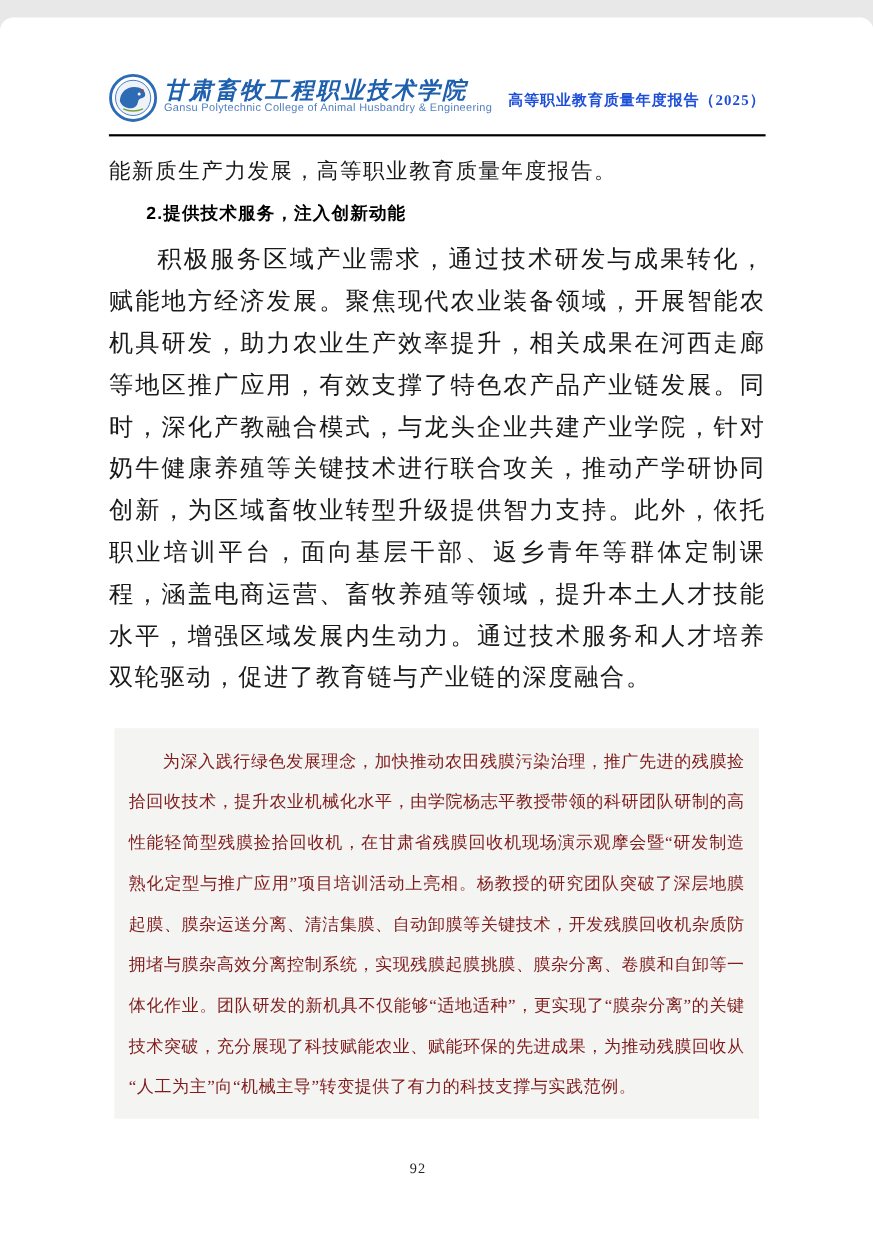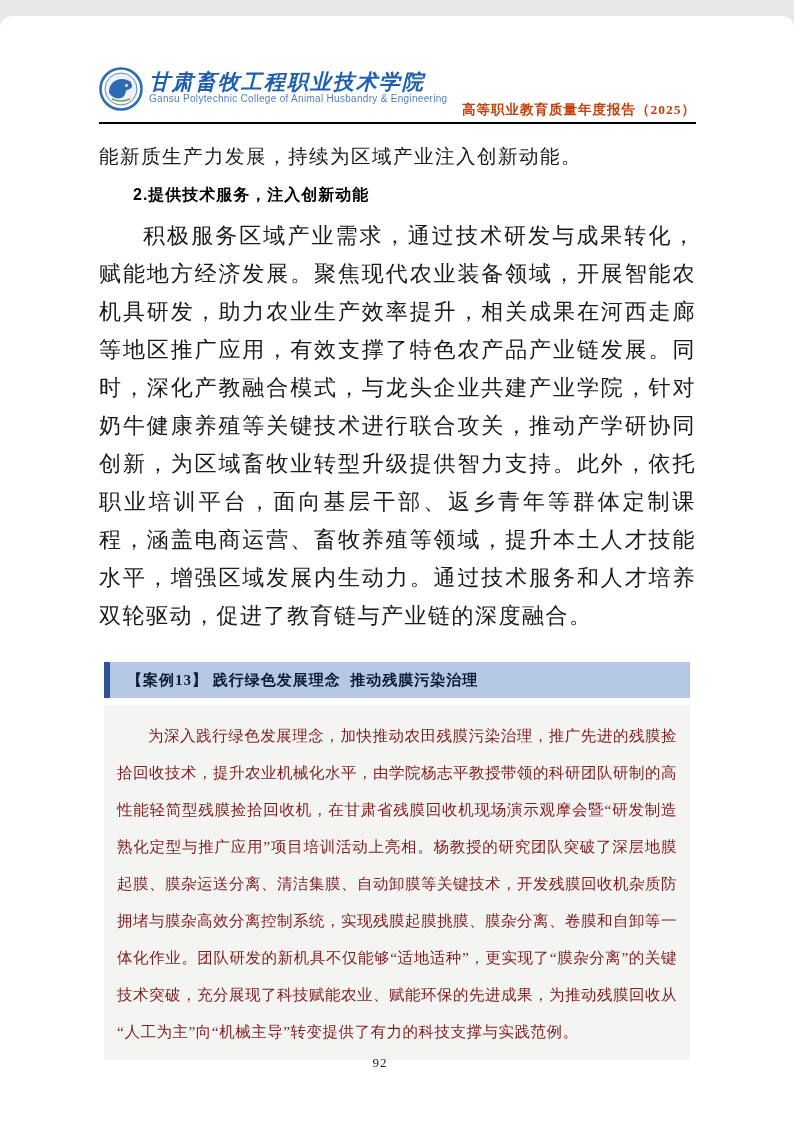--- a/index.html
+++ b/index.html
@@ -20,22 +20,22 @@
   .logo-cn {
     font-size:21px; line-height:24px; font-weight:bold; font-style:italic;
     color:#1e5fae; letter-spacing:2px; white-space:nowrap;
     font-family:"Liberation Serif","DejaVu Serif",serif;
   }
   .logo-en {
     font-size:10px; line-height:10px; color:#527fbe; letter-spacing:0.3px;
     font-family:"Liberation Sans","DejaVu Sans",sans-serif; white-space:nowrap;
   }
   .report-title {
-    position:absolute; right:0; bottom:3px; font-size:13.5px; font-weight:bold;
-    color:#c2410c; letter-spacing:1px; white-space:nowrap;
+    position:absolute; right:0; bottom:22px; font-size:13.5px; font-weight:bold;
+    color:#1d4ed8; letter-spacing:1px; white-space:nowrap;
   }
 
   
   .main-content { position:absolute; left:99px; top:122px; width:597px; }
   .intro-line {
     margin:0; font-size:19.5px; line-height:38px; letter-spacing:1.5px;
     text-align:justify;
   }
   .section-heading {
     margin:0; font-size:16px; line-height:38px; font-weight:bold;
@@ -91,28 +91,25 @@
       </svg>
       <div class="logo-text">
         <div class="logo-cn">甘肃畜牧工程职业技术学院</div>
         <div class="logo-en">Gansu Polytechnic College of Animal Husbandry &amp; Engineering</div>
       </div>
     </div>
     <div class="report-title">高等职业教育质量年度报告（2025）</div>
   </header>
 
   <main class="main-content">
-    <p class="intro-line">能新质生产力发展，持续为区域产业注入创新动能。</p>
+    <p class="intro-line">能新质生产力发展，高等职业教育质量年度报告。</p>
     <h3 class="section-heading">2.提供技术服务，注入创新动能</h3>
     <p class="body-paragraph">积极服务区域产业需求，通过技术研发与成果转化，赋能地方经济发展。聚焦现代农业装备领域，开展智能农机具研发，助力农业生产效率提升，相关成果在河西走廊等地区推广应用，有效支撑了特色农产品产业链发展。同时，深化产教融合模式，与龙头企业共建产业学院，针对奶牛健康养殖等关键技术进行联合攻关，推动产学研协同创新，为区域畜牧业转型升级提供智力支持。此外，依托职业培训平台，面向基层干部、返乡青年等群体定制课程，涵盖电商运营、畜牧养殖等领域，提升本土人才技能水平，增强区域发展内生动力。通过技术服务和人才培养双轮驱动，促进了教育链与产业链的深度融合。</p>
 
     <section class="case-box">
-      <div class="case-header">
-        <span class="case-header-label">【案例13】 践行绿色发展理念  推动残膜污染治理</span>
-      </div>
       <div class="case-body">
         <p class="case-paragraph">为深入践行绿色发展理念，加快推动农田残膜污染治理，推广先进的残膜捡拾回收技术，提升农业机械化水平，由学院杨志平教授带领的科研团队研制的高性能轻简型残膜捡拾回收机，在甘肃省残膜回收机现场演示观摩会暨“研发制造熟化定型与推广应用”项目培训活动上亮相。杨教授的研究团队突破了深层地膜起膜、膜杂运送分离、清洁集膜、自动卸膜等关键技术，开发残膜回收机杂质防拥堵与膜杂高效分离控制系统，实现残膜起膜挑膜、膜杂分离、卷膜和自卸等一体化作业。团队研发的新机具不仅能够“适地适种”，更实现了“膜杂分离”的关键技术突破，充分展现了科技赋能农业、赋能环保的先进成果，为推动残膜回收从“人工为主”向“机械主导”转变提供了有力的科技支撑与实践范例。</p>
       </div>
     </section>
   </main>
 
   <footer class="page-footer">
     <span class="page-number">92</span>
   </footer>
 

